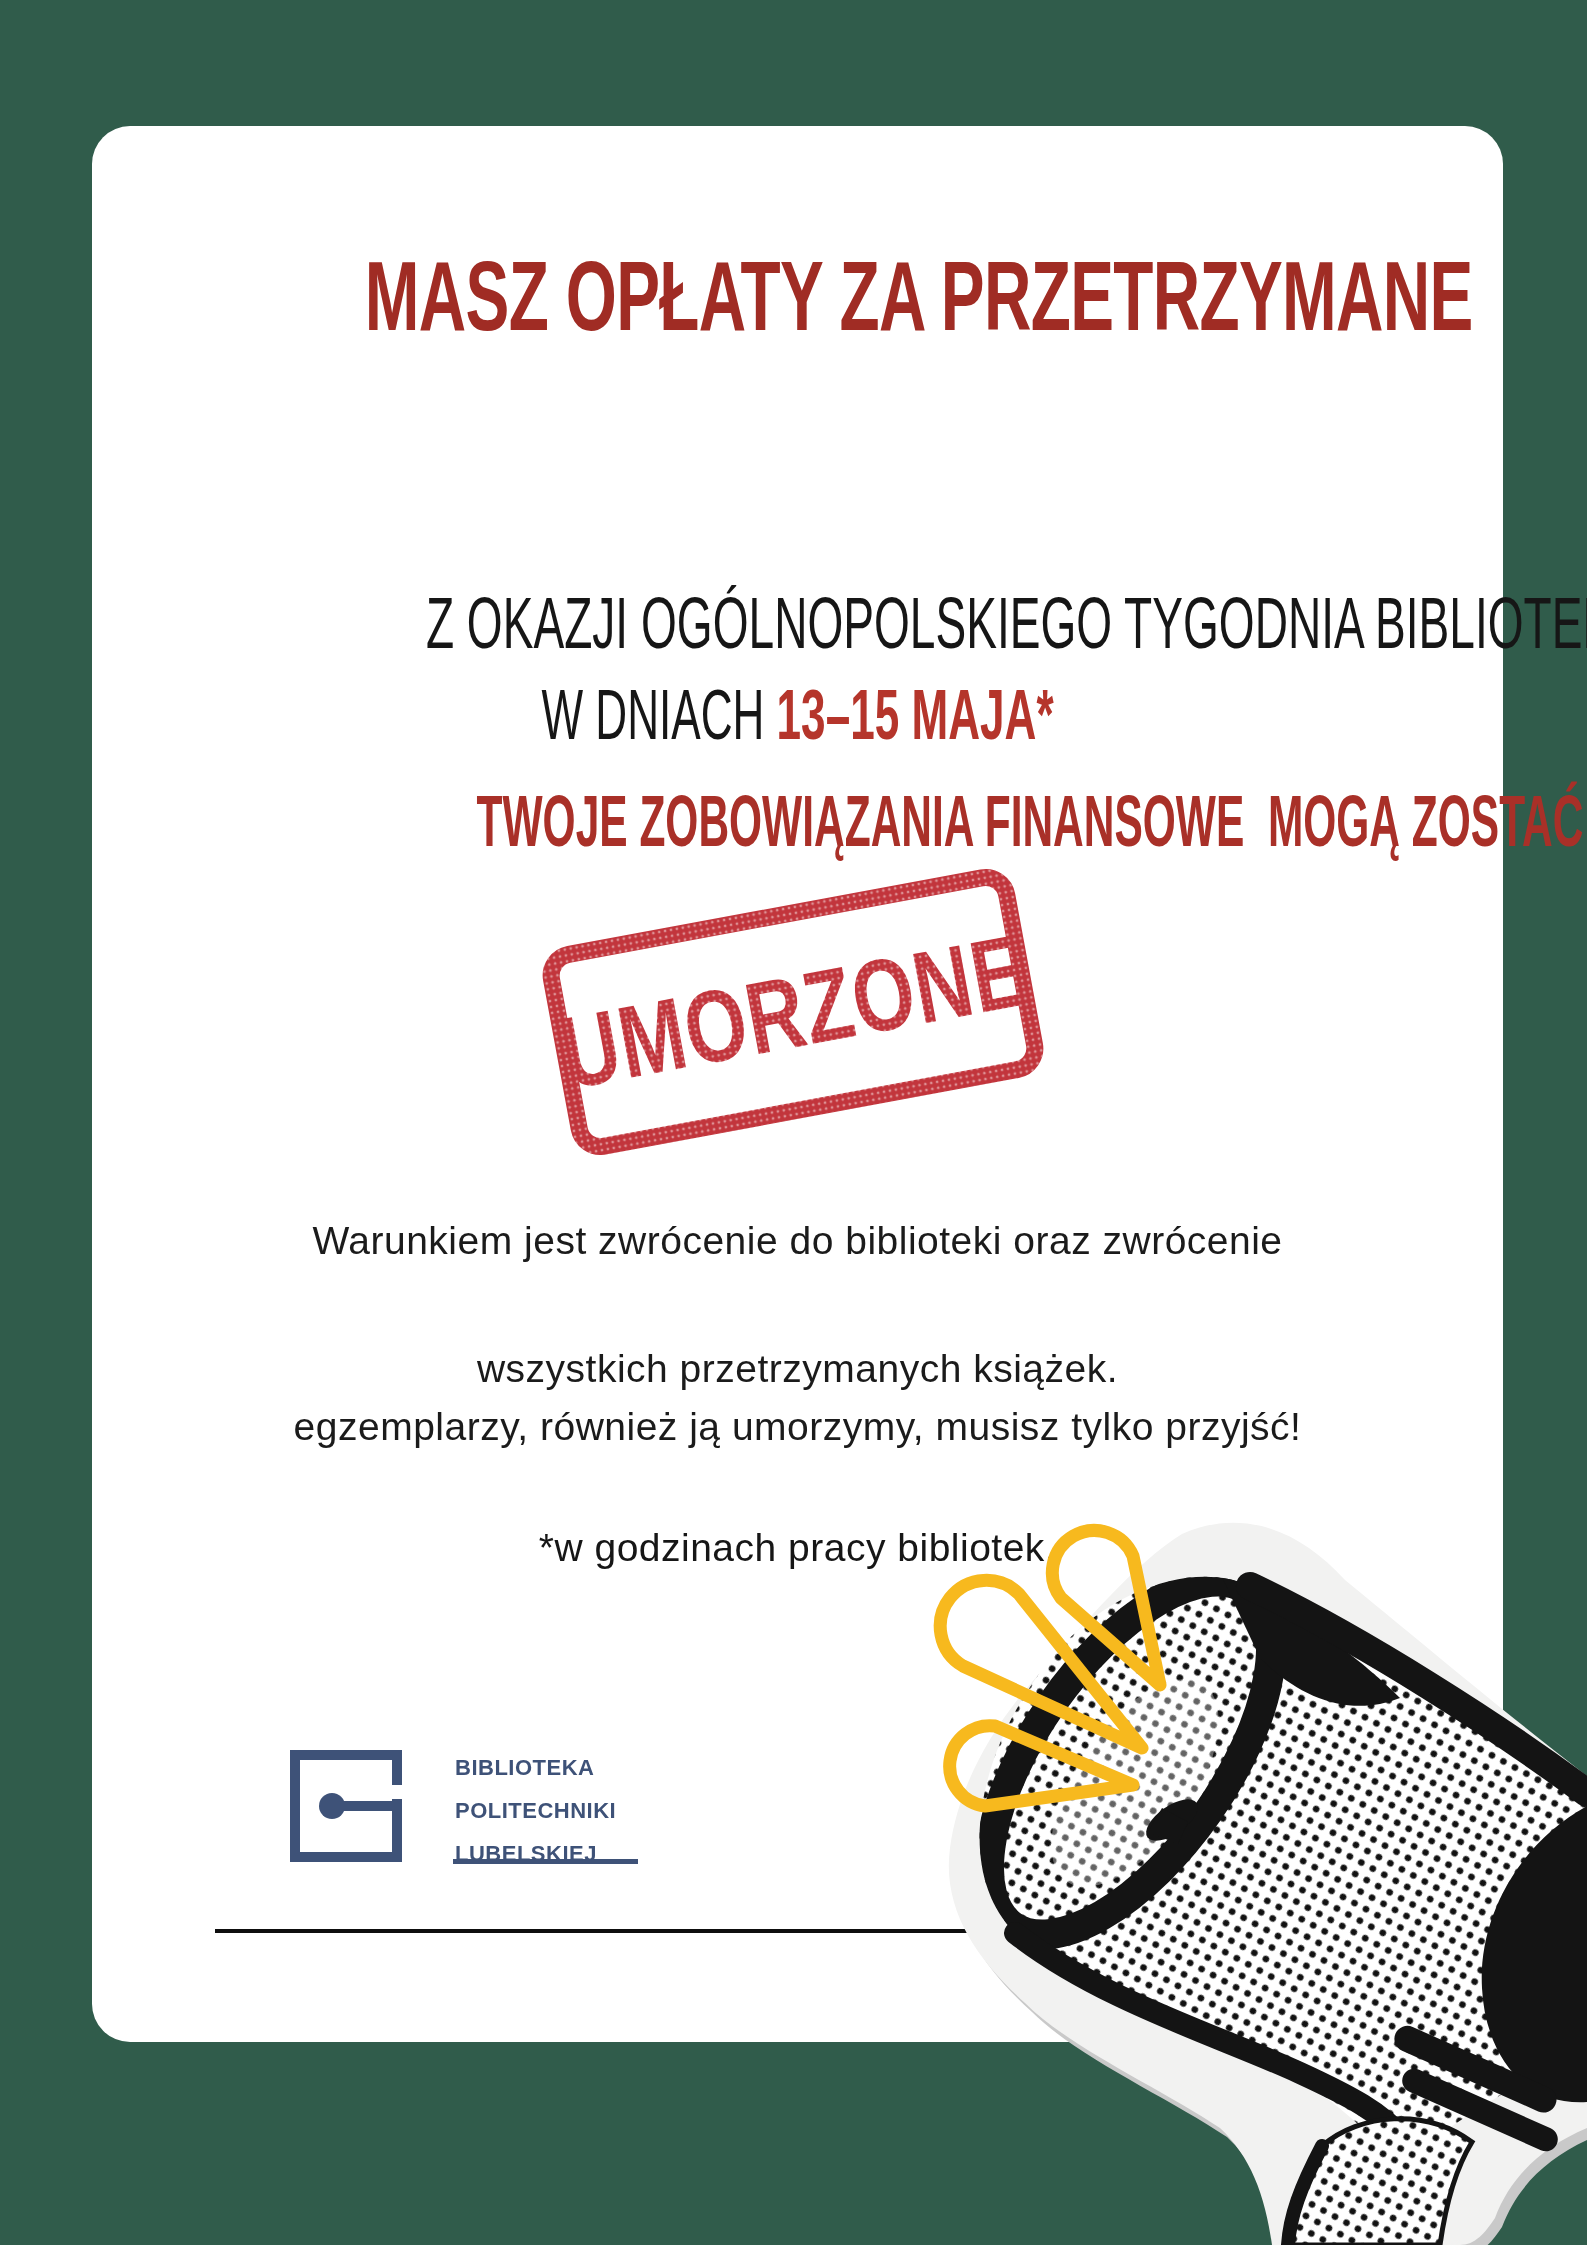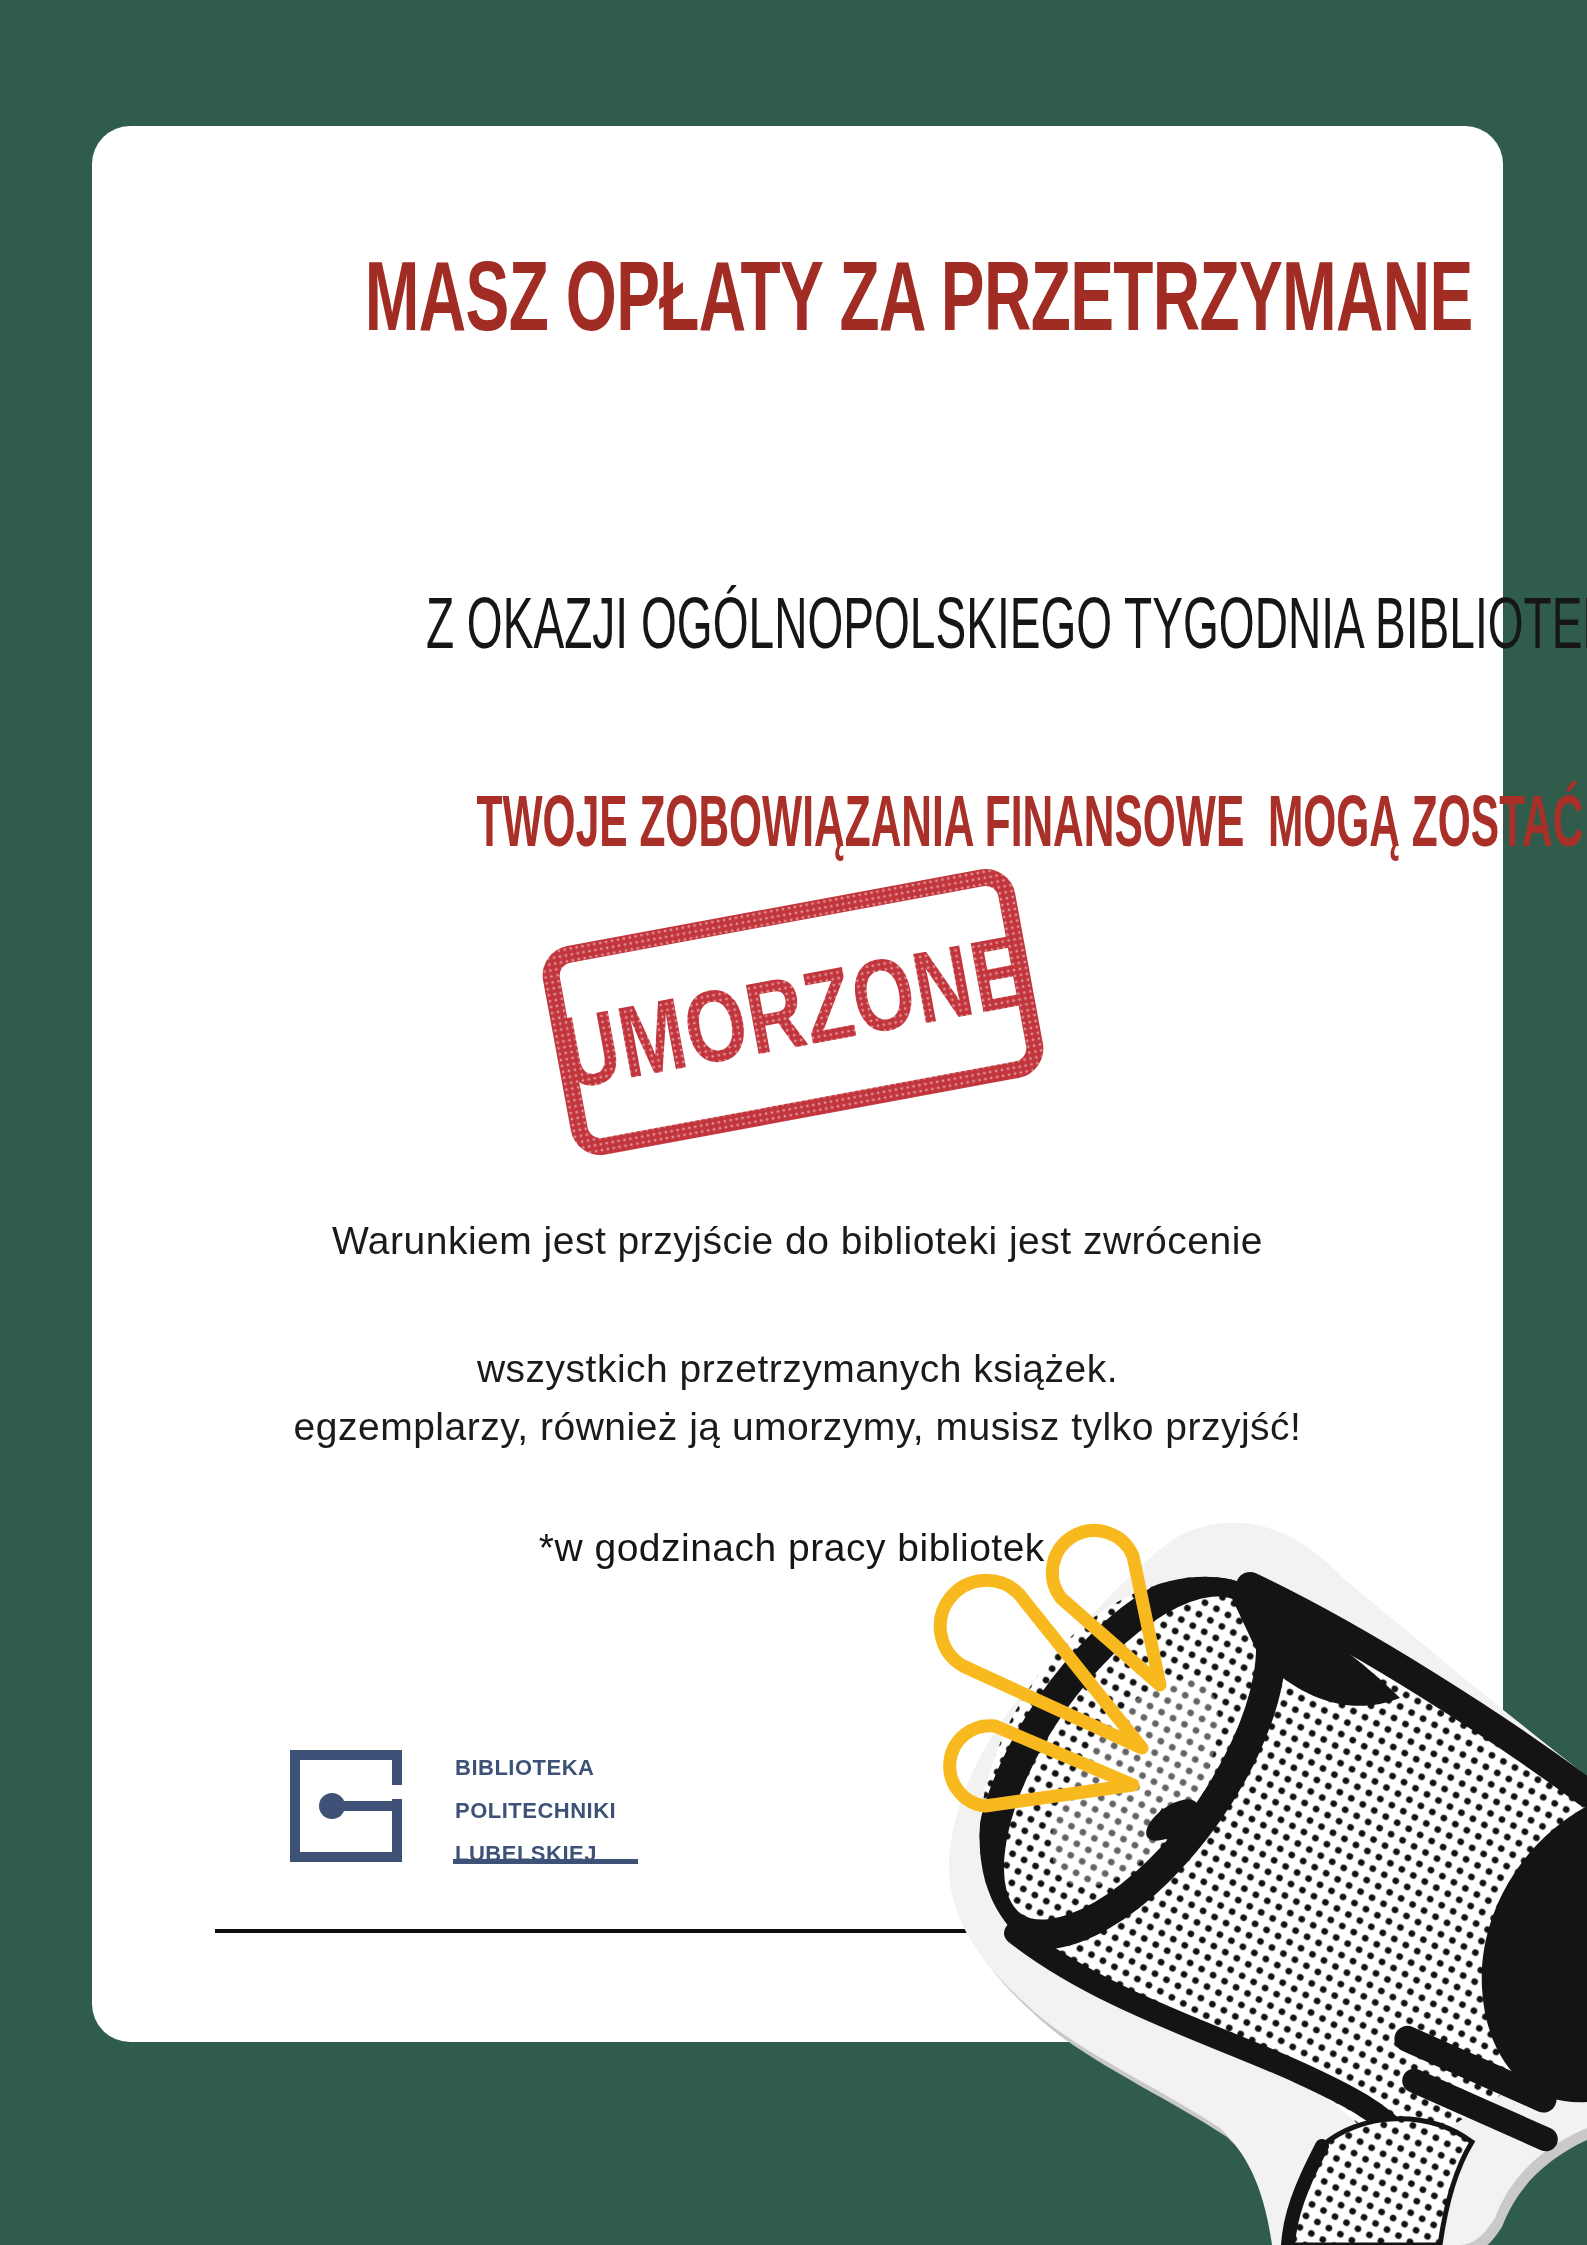--- a/index.html
+++ b/index.html
@@ -55,29 +55,32 @@
 <div class="poster">
   <div class="card">
 
     <div class="abs title-line t1">
       <span class="cond sx67">MASZ OPŁATY ZA PRZETRZYMANE</span>
     </div>
 
     <div class="abs sub1">
       <span class="cond sx64">Z OKAZJI OGÓLNOPOLSKIEGO TYGODNIA BIBLIOTEK</span>
     </div>
+    <div class="abs sub2">
+      <span class="cond sx63"><span>W DNIACH </span><span class="hl">13–15 MAJA*</span></span>
+    </div>
     <div class="abs sub3">
       <span class="cond sx59">TWOJE ZOBOWIĄZANIA FINANSOWE  MOGĄ ZOSTAĆ</span>
     </div>
 
     <div class="stamp">
       <span class="stamp-label"><span class="cond sx78">UMORZONE</span></span>
     </div>
 
-    <div class="abs body-line b0">Warunkiem jest przyjście do biblioteki jest zwrócenie</div>
+    <div class="abs body-line b0">Warunkiem jest zwrócenie do biblioteki oraz zwrócenie</div>
     <div class="abs body-line b1">wszystkich przetrzymanych książek.</div>
     <div class="abs body-line b3">egzemplarzy, również ją umorzymy, musisz tylko przyjść!</div>
 
     <div class="abs footnote">*w godzinach pracy bibliotek.</div>
 
     <div class="logo-mark">
       <span class="logo-dot"></span>
       <span class="logo-line"></span>
       <span class="logo-notch"></span>
     </div>

